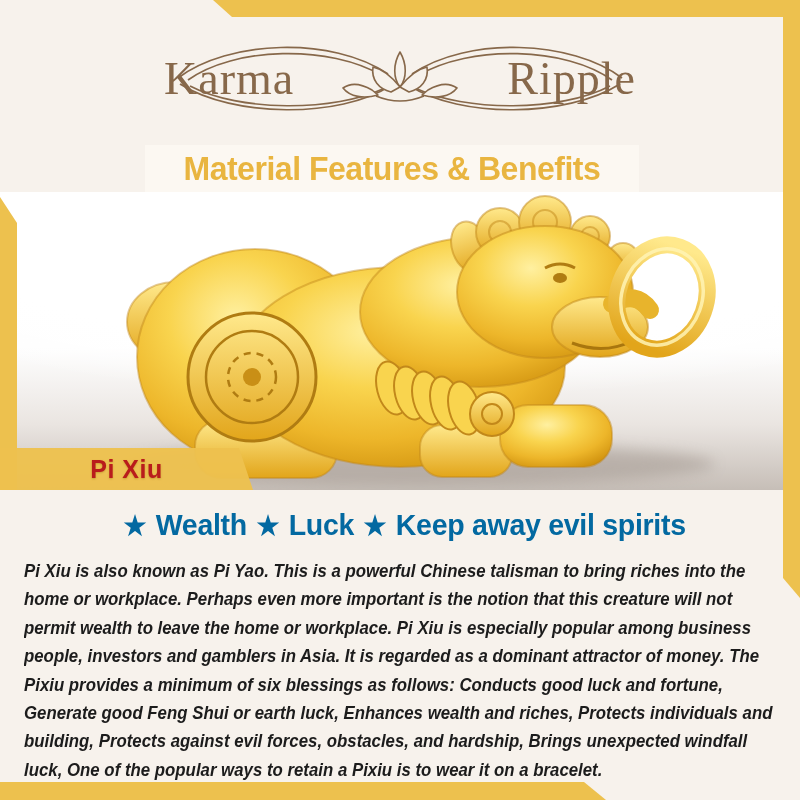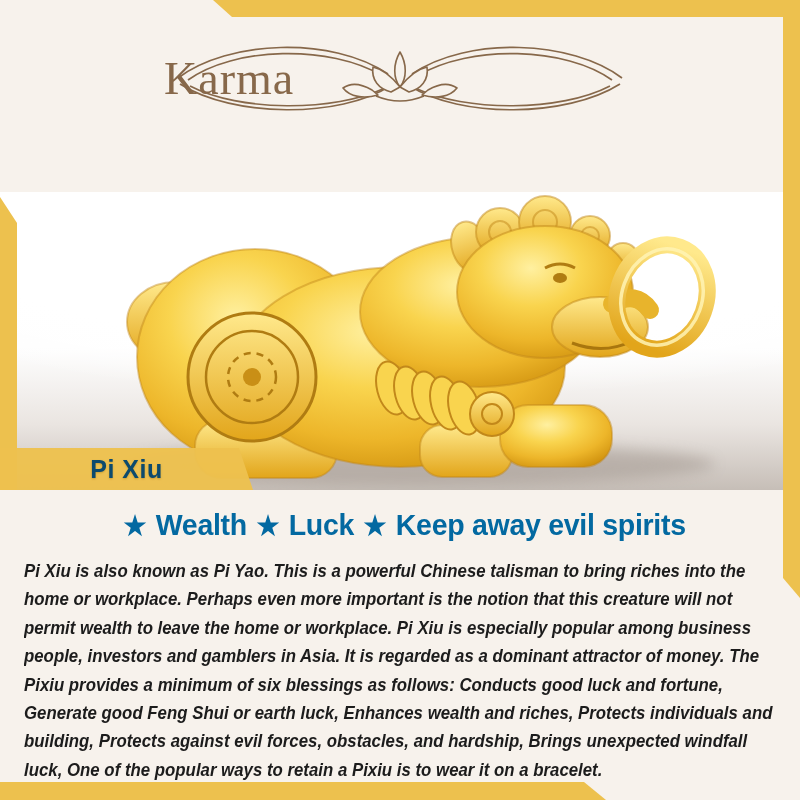--- a/index.html
+++ b/index.html
@@ -70,21 +70,21 @@
   .photo svg { position:absolute; inset:0; }
 
   
   .product-banner {
     position:absolute; top:448px; left:0; width:253px; height:42px;
     background:rgba(237,193,78,.97);
     clip-path:polygon(0 0, calc(100% - 14px) 0, 100% 100%, 0 100%);
     display:flex; align-items:center; justify-content:center;
   }
   .product-banner .label {
-    color:#0c4a6e; font-size:25px; font-weight:bold; letter-spacing:.5px;
+    color:#b91c1c; font-size:25px; font-weight:bold; letter-spacing:.5px;
     text-shadow:0 1px 2px rgba(150,105,10,.4);
   }
 
   
   .headline {
     position:absolute; top:508px; left:0; width:800px; text-align:center;
     color:#0369a1; font-size:30px; font-weight:bold;
     letter-spacing:-0.3px; white-space:nowrap;
   }
   .headline .inner { display:inline-block; transform:scaleX(.95); }
@@ -125,23 +125,27 @@
         <path d="M236 18 C 229 30, 229 44, 236 53 C 243 44, 243 30, 236 18 Z"></path>
         <path d="M236 53 C 228 43, 218 35, 209 33 C 207 46, 215 55, 227 58 Z"></path>
         <path d="M236 53 C 244 43, 254 35, 263 33 C 265 46, 257 55, 245 58 Z"></path>
         <path d="M208 56 C 196 49, 186 49, 179 54 C 186 63, 200 65, 214 61 Z"></path>
         <path d="M264 56 C 276 49, 286 49, 293 54 C 286 63, 272 65, 258 61 Z"></path>
         <path d="M212 62 Q 236 72 260 62" fill="none"></path>
       </g>
     </svg>
     <div class="logo-words">
       <span class="logo-word">Karma</span>
+      <span class="logo-word">Ripple</span>
     </div>
   </div>
 
+  <div class="title-band">
+    <span class="title-text">Material Features &amp; Benefits</span>
+  </div>
 
   <div class="photo">
     <svg viewBox="0 0 783 298">
       <defs>
         <radialGradient id="goldG" cx="42%" cy="32%" r="75%">
           <stop offset="0%" stop-color="#fff0a0"></stop>
           <stop offset="38%" stop-color="#f9d44e"></stop>
           <stop offset="72%" stop-color="#edb62a"></stop>
           <stop offset="100%" stop-color="#d1930f"></stop>
         </radialGradient>

